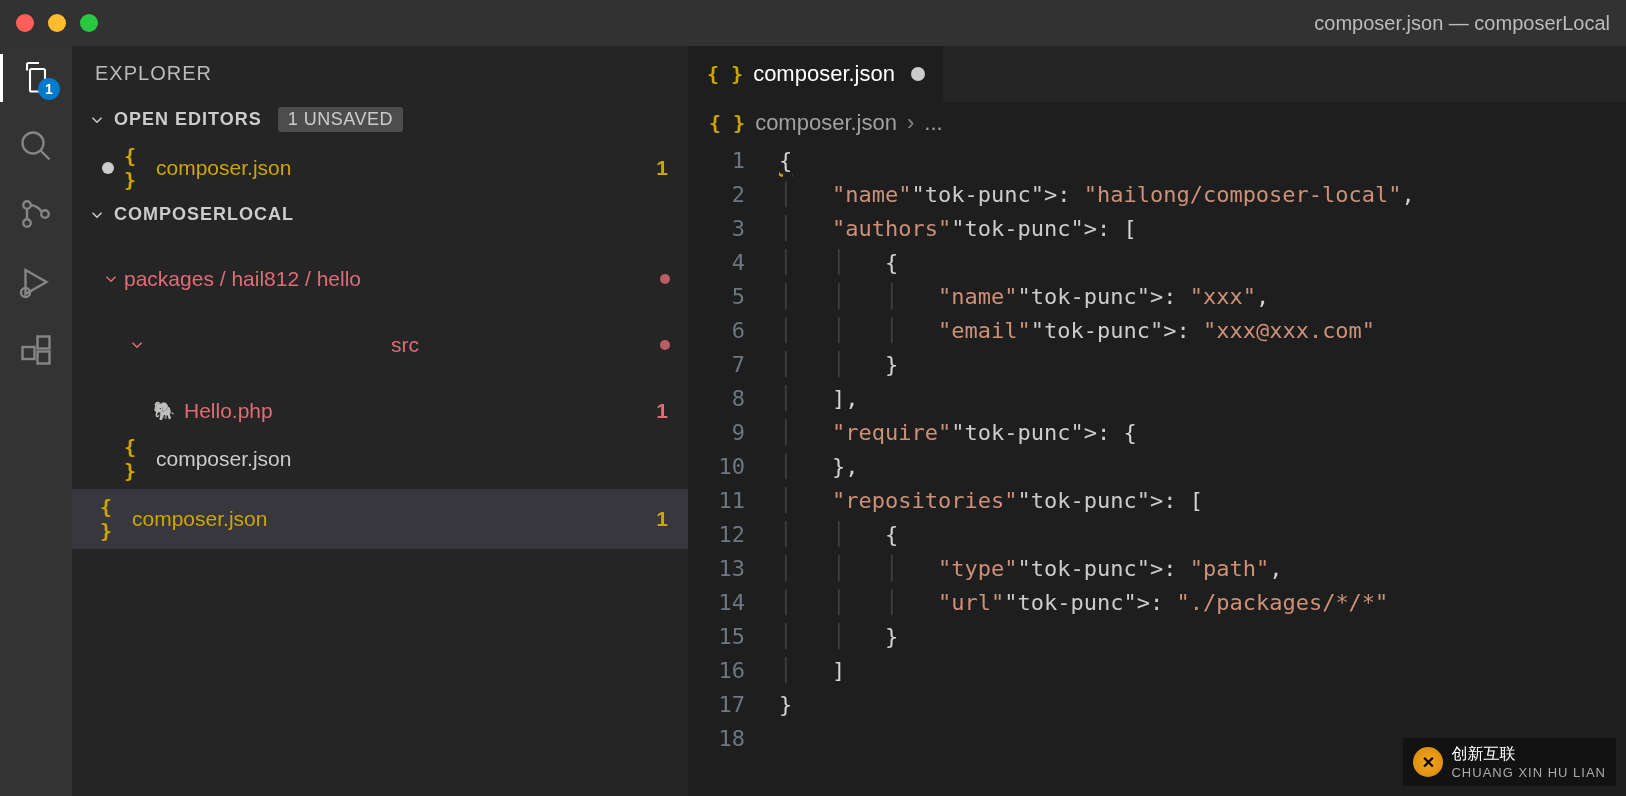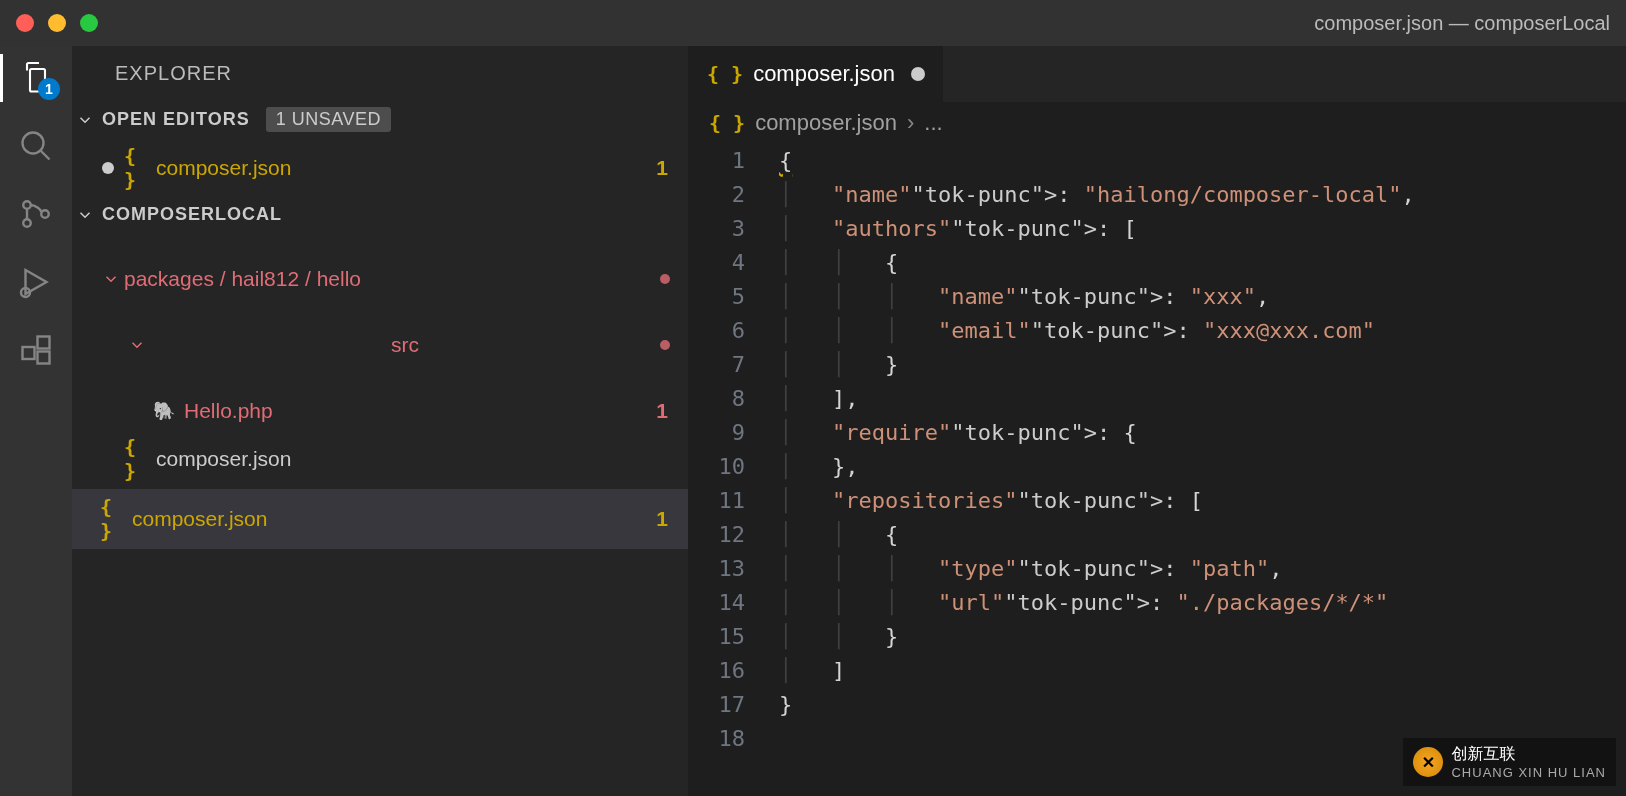--- a/index.html
+++ b/index.html
@@ -70,29 +70,29 @@
   }
 
   .sidebar {
     width: 616px;
     background: #252526;
     display: flex;
     flex-direction: column;
     font-size: 20px;
   }
   .sidebar-title {
-    padding: 16px 28px 16px 43px;
+    padding: 16px 28px 16px 23px;
     color: #bbb;
     letter-spacing: 1px;
     font-size: 20px;
   }
   .section-header {
     display: flex;
     align-items: center;
-    padding: 6px 4px;
+    padding: 6px 16px;
     color: #ccc;
     font-weight: 700;
     gap: 8px;
     letter-spacing: 1px;
     font-size: 18px;
   }
   .section-header .chev { width:18px; display:inline-flex; }
   .unsaved-badge {
     background: #4d4d4d;
     padding: 2px 10px;

